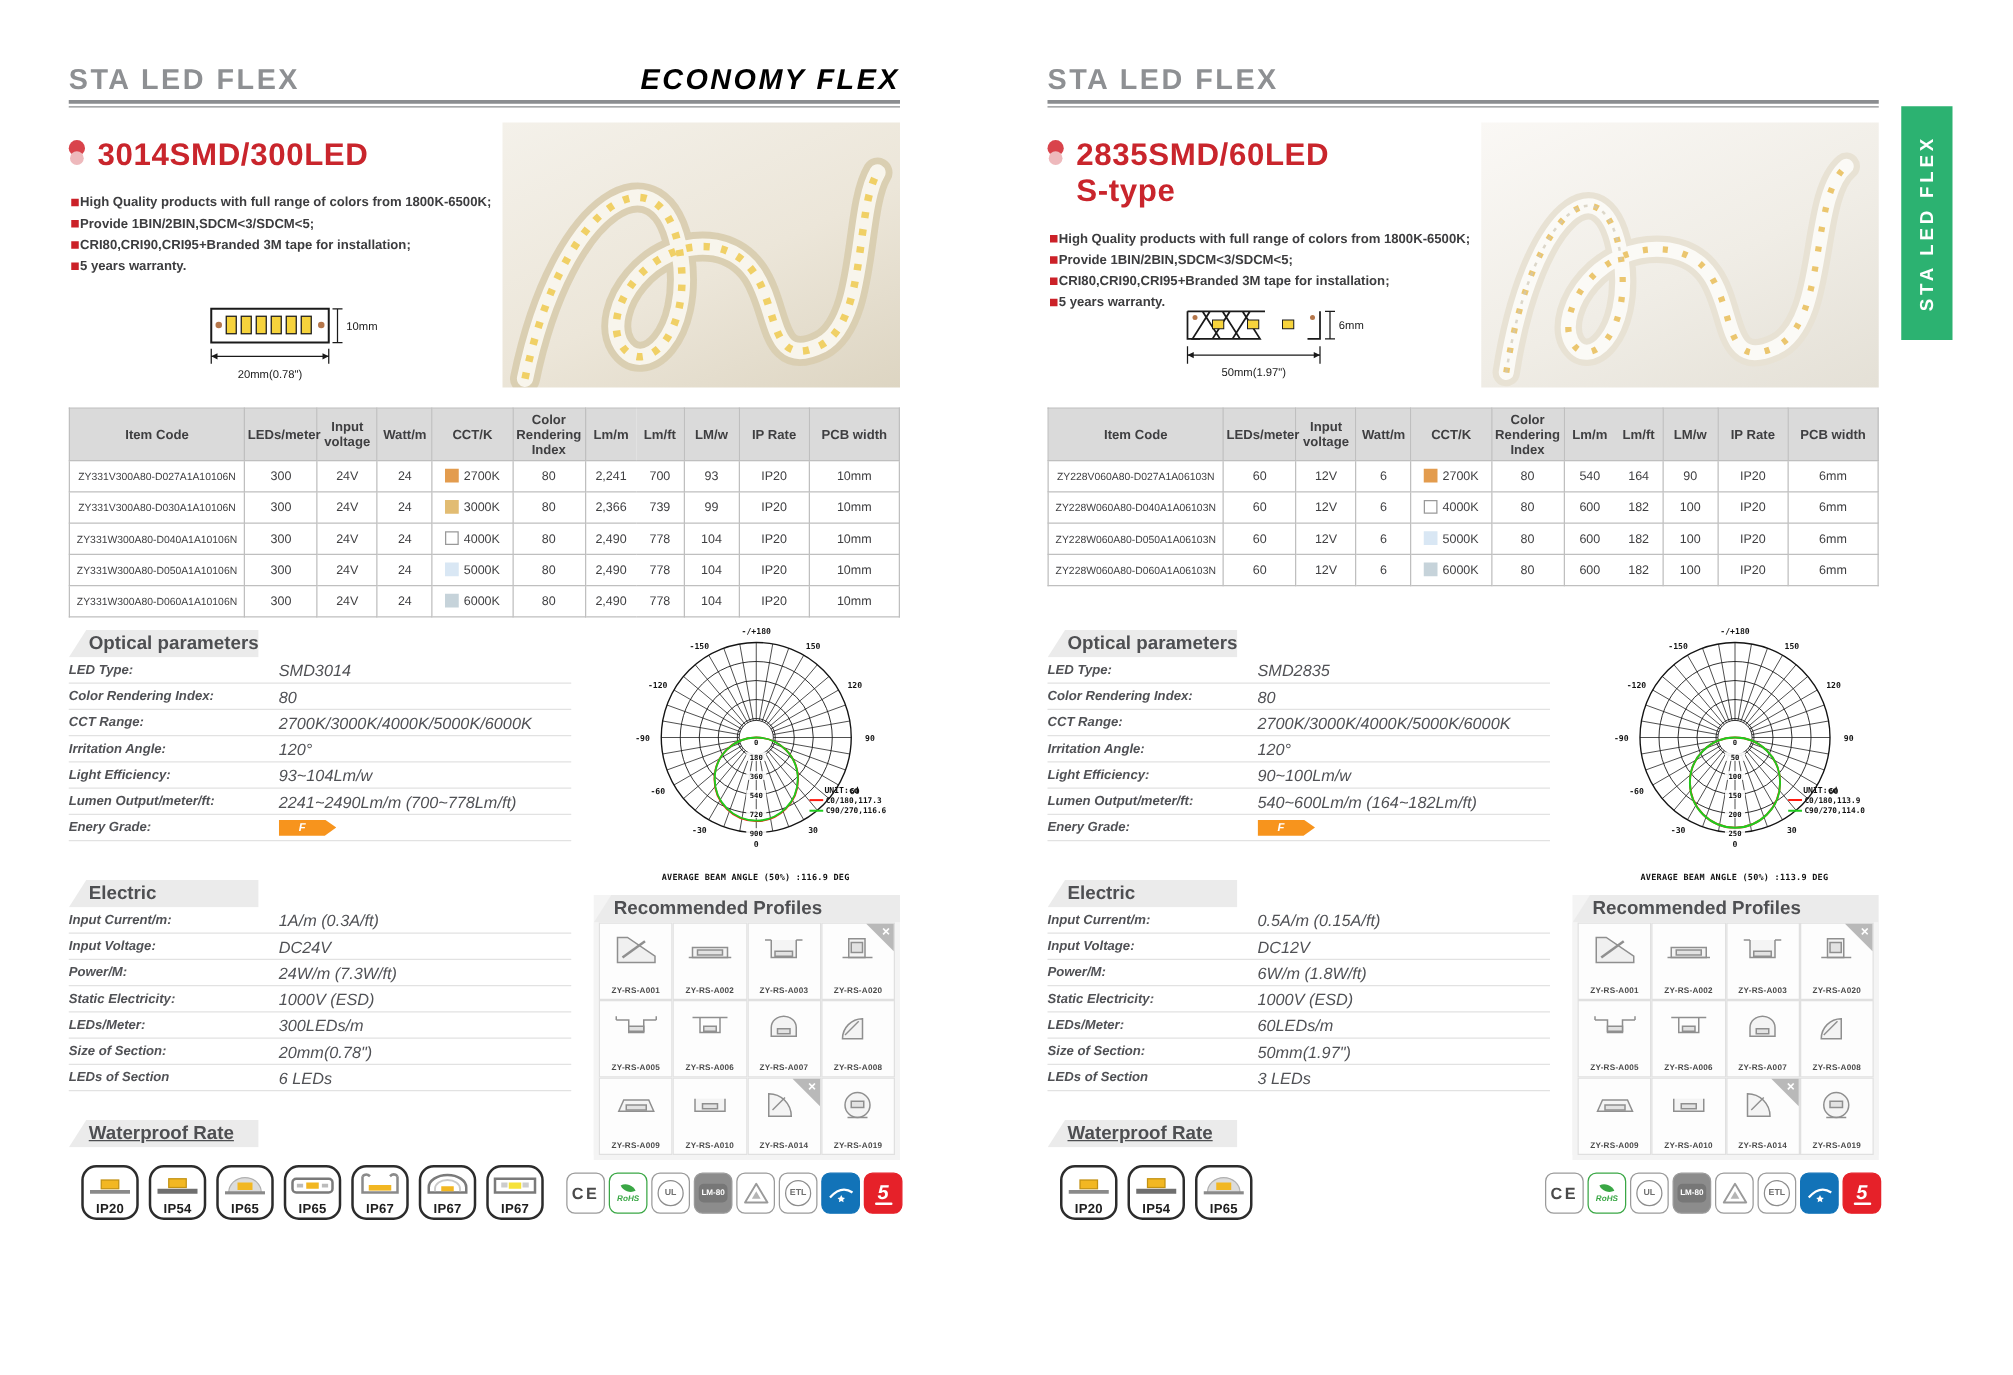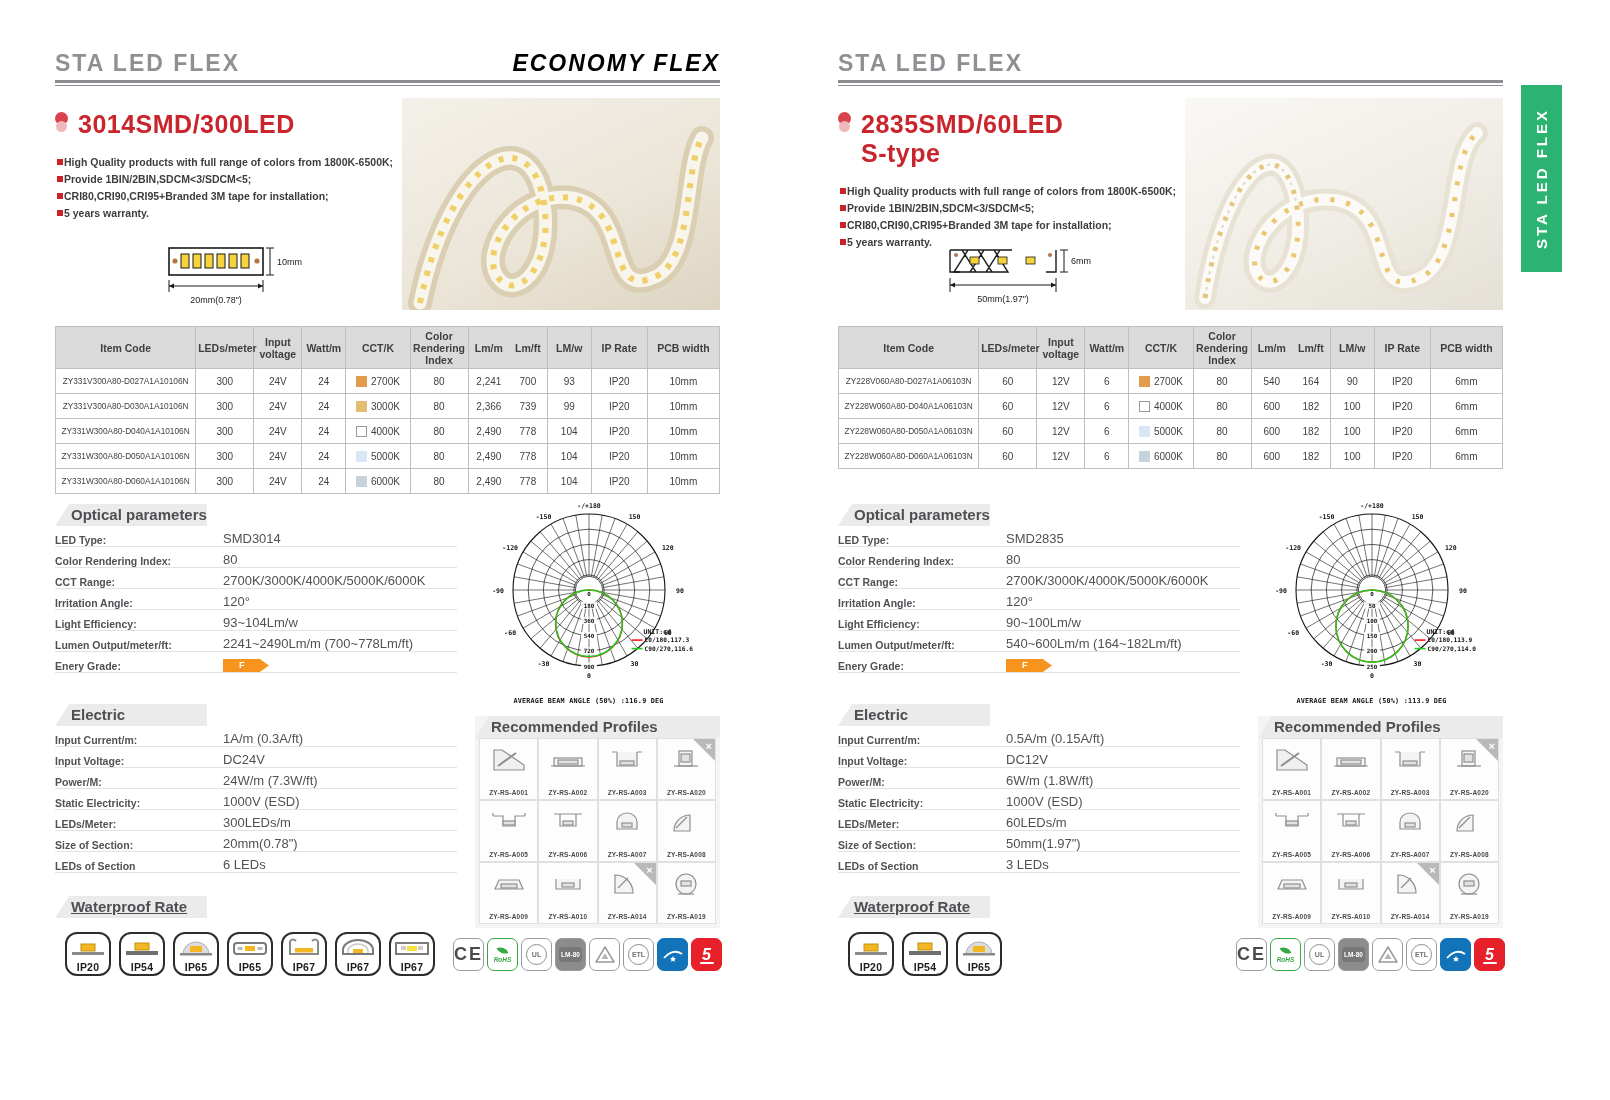--- a/index.html
+++ b/index.html
@@ -34,46 +34,46 @@
   table.spec th { background:#dadada; font-size:10.5px; font-weight:bold; height:42px; padding:2px; line-height:12px; }
   table.spec td { font-size:10px; height:25px; background:#fff; }
   table.spec td.code { font-size:8.3px; letter-spacing:0; }
   table.spec .no-r { border-right:none; } table.spec .no-l { border-left:none; }
   .swatch { display:inline-block; width:11px; height:11px; vertical-align:-2px; margin-right:4px; border:1px solid transparent; }
 
   .panel { position:absolute; left:0; width:402px; }
   .panel-optical { top:504px; } .panel-electric { top:704px; }
   .band { width:152px; height:22px; background:#ebebeb; clip-path:polygon(14px 0,100% 0,100% 100%,0 100%); line-height:22px; padding-left:16px; font-size:15px; font-weight:bold; color:#4e4f52; }
   .band.wide { width:100%; }
-  .prow { display:flex; align-items:flex-end; height:21px; border-bottom:1px solid #e2e2e2; }
+  .prow { display:flex; align-items:center; height:21px; border-bottom:1px solid #e2e2e2;font-style:italic; }
   .plabel { width:168px; font-size:10.5px; font-weight:bold; color:#505155; }
   .pvalue { font-size:13px; color:#505155; }
   .etag { display:inline-block; width:46px; height:13px; background:#f7941d; clip-path:polygon(0 0,80% 0,100% 50%,80% 100%,0 100%); color:#fff; font-size:9px; font-weight:bold; text-align:left; padding-left:16px; line-height:13px; }
 
-  .chart-wrap { position:absolute; left:410px; top:500px; width:247px; }
+  .chart-wrap { position:absolute; left:426px; top:500px; width:247px; }
   .chart-caption { text-align:center; font-family:"DejaVu Sans Mono",monospace; font-size:6.8px; font-weight:bold; color:#111; margin-top:1px; letter-spacing:0.2px; }
 
   .profiles { position:absolute; left:420px; top:716px; width:245px; background:#f4f4f4; padding-bottom:4px; }
   .pgrid { display:grid; grid-template-columns:repeat(4,1fr); background:#f4f4f4; padding:0 4px; }
   .pcell { position:relative; background:#fdfdfd; border:1px solid #e0e0e0; height:62px; display:flex; flex-direction:column; align-items:center; justify-content:flex-end; padding-bottom:3px; }
   .pglyph { position:absolute; top:6px; left:50%; transform:translateX(-50%); }
   .pglyph svg { display:block; }
   .plbl { font-size:6.5px; font-weight:bold; color:#4a4a4a; letter-spacing:0.2px; }
   .xcorner { position:absolute; top:0; right:0; width:0; height:0; border-left:22px solid transparent; border-top:22px solid #b9b9b9; }
   .xmark { position:absolute; top:1px; right:3px; color:#fff; font-size:11px; font-weight:bold; z-index:2; }
 
   .wp-band { position:absolute; top:896px; left:0;text-decoration:underline; }
   .wp-row { position:absolute; top:932px; left:10px; display:flex; gap:8px; }
   .wp-icon { width:46px; height:44px; border:2px solid #2c2c2c; border-radius:12px; background:#fff; position:relative; }
   .wp-shape { position:absolute; top:3px; left:2px; }
   .wp-label { position:absolute; bottom:1px; width:100%; text-align:center; font-size:10.5px; font-weight:bold; color:#1d1d1d; letter-spacing:0.2px; }
 
   .certs { position:absolute; left:398px; top:938px; display:flex; gap:3px; align-items:center; }
   .cert { width:31px; height:33px; border:1.5px solid #9b9b9b; border-radius:7px; background:#fff; display:flex; flex-direction:column; align-items:center; justify-content:center; overflow:hidden; }
-  .cert-ce span { font-size:18px; font-weight:bold; color:#4a4a4a; letter-spacing:2px; }
+  .cert-ce span { font-size:13px; font-weight:bold; color:#4a4a4a; letter-spacing:2px; }
   .cert-rohs { border-color:#3aa745; }
   .cert-rohs .leaf { width:9px; height:9px; background:#3aa745; border-radius:0 9px; transform:rotate(-25deg); margin-bottom:1px; }
   .cert-rohs span { font-size:6.5px; font-weight:bold; color:#3aa745; font-style:italic; }
   .cert-circ { width:21px; height:21px; border:1.5px solid #8d8d8d; border-radius:50%; display:flex; align-items:center; justify-content:center; font-size:7px; font-weight:bold; color:#707070; }
   .cert-lm80 { background:#8c8c8c; }
   .cert-lm80 span { color:#fff; font-size:6.5px; font-weight:bold; background:#777; border-radius:4px; padding:4px 2px; }
   .cert-energy { background:#1273b8; border-color:#1273b8; }
   .cert-warranty { background:#e62129; border-color:#e62129; }
   .cert-warranty span { color:#fff; font-size:16px; font-weight:bold; font-style:italic; }
   .cert-warranty .wline { width:14px; height:2px; background:#fff; border-radius:2px; margin-top:-2px; }

